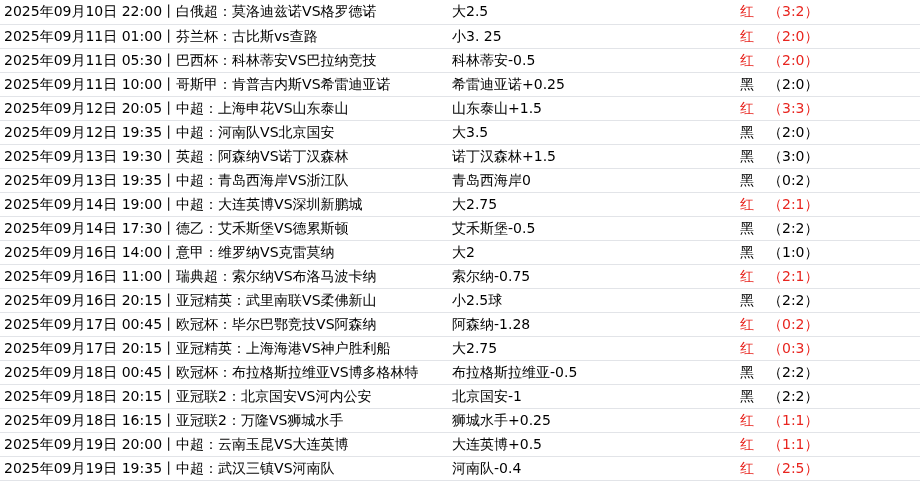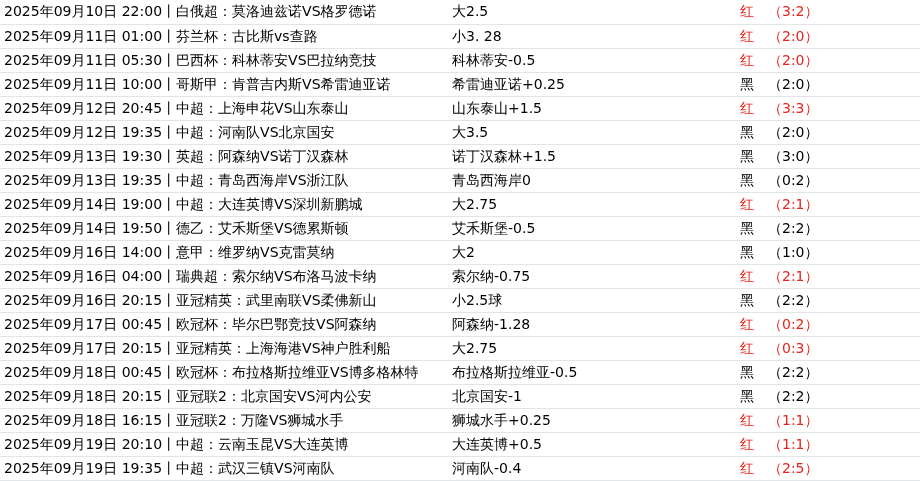--- a/index.html
+++ b/index.html
@@ -61,35 +61,35 @@
 
 <table id="sheet">
   <tbody>
       <tr>
         <td class="c-match"><span class="match-text">2025年09月10日 22:00丨白俄超：莫洛迪兹诺VS格罗德诺</span></td>
         <td class="c-pick"><span>大2.5</span></td>
         <td class="c-result"><span class="res-wrap" style="color: rgb(232, 37, 31);"><span class="res-label">红</span><span>（3:2）</span></span></td>
       </tr>
       <tr>
         <td class="c-match"><span class="match-text">2025年09月11日 01:00丨芬兰杯：古比斯vs查路</span></td>
-        <td class="c-pick"><span>小3. 28</span></td>
+        <td class="c-pick"><span>小3. 25</span></td>
         <td class="c-result"><span class="res-wrap" style="color: rgb(232, 37, 31);"><span class="res-label">红</span><span>（2:0）</span></span></td>
       </tr>
       <tr>
         <td class="c-match"><span class="match-text">2025年09月11日 05:30丨巴西杯：科林蒂安VS巴拉纳竞技</span></td>
         <td class="c-pick"><span>科林蒂安-0.5</span></td>
         <td class="c-result"><span class="res-wrap" style="color: rgb(232, 37, 31);"><span class="res-label">红</span><span>（2:0）</span></span></td>
       </tr>
       <tr>
         <td class="c-match"><span class="match-text">2025年09月11日 10:00丨哥斯甲：肯普吉内斯VS希雷迪亚诺</span></td>
         <td class="c-pick"><span>希雷迪亚诺+0.25</span></td>
         <td class="c-result"><span class="res-wrap" style="color: rgb(0, 0, 0);"><span class="res-label">黑</span><span>（2:0）</span></span></td>
       </tr>
       <tr>
-        <td class="c-match"><span class="match-text">2025年09月12日 20:45丨中超：上海申花VS山东泰山</span></td>
+        <td class="c-match"><span class="match-text">2025年09月12日 20:05丨中超：上海申花VS山东泰山</span></td>
         <td class="c-pick"><span>山东泰山+1.5</span></td>
         <td class="c-result"><span class="res-wrap" style="color: rgb(232, 37, 31);"><span class="res-label">红</span><span>（3:3）</span></span></td>
       </tr>
       <tr>
         <td class="c-match"><span class="match-text">2025年09月12日 19:35丨中超：河南队VS北京国安</span></td>
         <td class="c-pick"><span>大3.5</span></td>
         <td class="c-result"><span class="res-wrap" style="color: rgb(0, 0, 0);"><span class="res-label">黑</span><span>（2:0）</span></span></td>
       </tr>
       <tr>
         <td class="c-match"><span class="match-text">2025年09月13日 19:30丨英超：阿森纳VS诺丁汉森林</span></td>
@@ -100,31 +100,31 @@
         <td class="c-match"><span class="match-text">2025年09月13日 19:35丨中超：青岛西海岸VS浙江队</span></td>
         <td class="c-pick"><span>青岛西海岸0</span></td>
         <td class="c-result"><span class="res-wrap" style="color: rgb(0, 0, 0);"><span class="res-label">黑</span><span>（0:2）</span></span></td>
       </tr>
       <tr>
         <td class="c-match"><span class="match-text">2025年09月14日 19:00丨中超：大连英博VS深圳新鹏城</span></td>
         <td class="c-pick"><span>大2.75</span></td>
         <td class="c-result"><span class="res-wrap" style="color: rgb(232, 37, 31);"><span class="res-label">红</span><span>（2:1）</span></span></td>
       </tr>
       <tr>
-        <td class="c-match"><span class="match-text">2025年09月14日 19:50丨德乙：艾禾斯堡VS德累斯顿</span></td>
+        <td class="c-match"><span class="match-text">2025年09月14日 17:30丨德乙：艾禾斯堡VS德累斯顿</span></td>
         <td class="c-pick"><span>艾禾斯堡-0.5</span></td>
         <td class="c-result"><span class="res-wrap" style="color: rgb(0, 0, 0);"><span class="res-label">黑</span><span>（2:2）</span></span></td>
       </tr>
       <tr>
         <td class="c-match"><span class="match-text">2025年09月16日 14:00丨意甲：维罗纳VS克雷莫纳</span></td>
         <td class="c-pick"><span>大2</span></td>
         <td class="c-result"><span class="res-wrap" style="color: rgb(0, 0, 0);"><span class="res-label">黑</span><span>（1:0）</span></span></td>
       </tr>
       <tr>
-        <td class="c-match"><span class="match-text">2025年09月16日 04:00丨瑞典超：索尔纳VS布洛马波卡纳</span></td>
+        <td class="c-match"><span class="match-text">2025年09月16日 11:00丨瑞典超：索尔纳VS布洛马波卡纳</span></td>
         <td class="c-pick"><span>索尔纳-0.75</span></td>
         <td class="c-result"><span class="res-wrap" style="color: rgb(232, 37, 31);"><span class="res-label">红</span><span>（2:1）</span></span></td>
       </tr>
       <tr>
         <td class="c-match"><span class="match-text">2025年09月16日 20:15丨亚冠精英：武里南联VS柔佛新山</span></td>
         <td class="c-pick"><span>小2.5球</span></td>
         <td class="c-result"><span class="res-wrap" style="color: rgb(0, 0, 0);"><span class="res-label">黑</span><span>（2:2）</span></span></td>
       </tr>
       <tr>
         <td class="c-match"><span class="match-text">2025年09月17日 00:45丨欧冠杯：毕尔巴鄂竞技VS阿森纳</span></td>
@@ -145,21 +145,21 @@
         <td class="c-match"><span class="match-text">2025年09月18日 20:15丨亚冠联2：北京国安VS河内公安</span></td>
         <td class="c-pick"><span>北京国安-1</span></td>
         <td class="c-result"><span class="res-wrap" style="color: rgb(0, 0, 0);"><span class="res-label">黑</span><span>（2:2）</span></span></td>
       </tr>
       <tr>
         <td class="c-match"><span class="match-text">2025年09月18日 16:15丨亚冠联2：万隆VS狮城水手</span></td>
         <td class="c-pick"><span>狮城水手+0.25</span></td>
         <td class="c-result"><span class="res-wrap" style="color: rgb(232, 37, 31);"><span class="res-label">红</span><span>（1:1）</span></span></td>
       </tr>
       <tr>
-        <td class="c-match"><span class="match-text">2025年09月19日 20:10丨中超：云南玉昆VS大连英博</span></td>
+        <td class="c-match"><span class="match-text">2025年09月19日 20:00丨中超：云南玉昆VS大连英博</span></td>
         <td class="c-pick"><span>大连英博+0.5</span></td>
         <td class="c-result"><span class="res-wrap" style="color: rgb(232, 37, 31);"><span class="res-label">红</span><span>（1:1）</span></span></td>
       </tr>
       <tr>
         <td class="c-match"><span class="match-text">2025年09月19日 19:35丨中超：武汉三镇VS河南队</span></td>
         <td class="c-pick"><span>河南队-0.4</span></td>
         <td class="c-result"><span class="res-wrap" style="color: rgb(232, 37, 31);"><span class="res-label">红</span><span>（2:5）</span></span></td>
       </tr>
     </tbody>
 </table>

